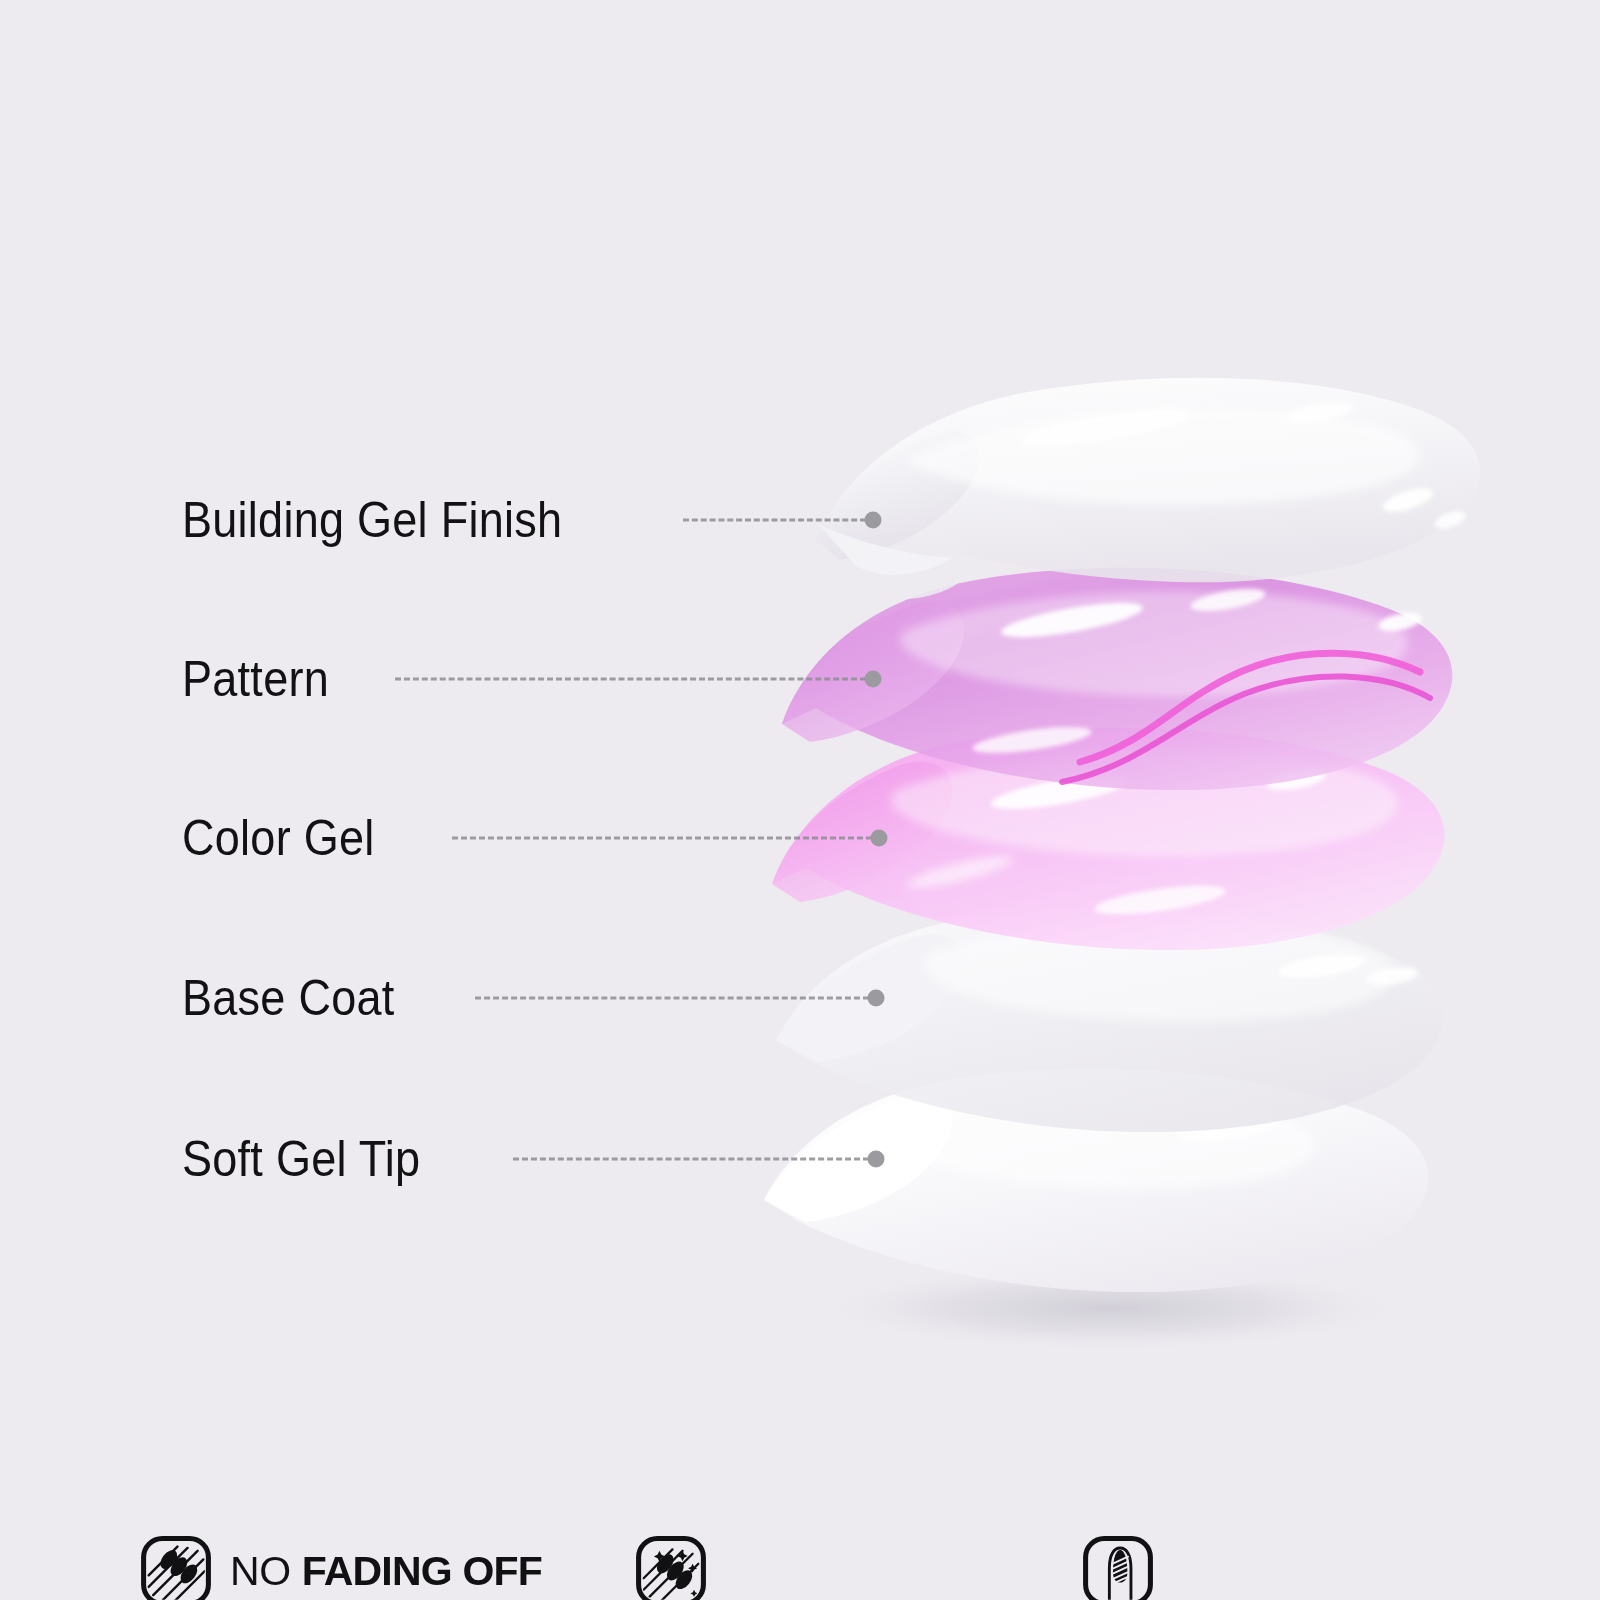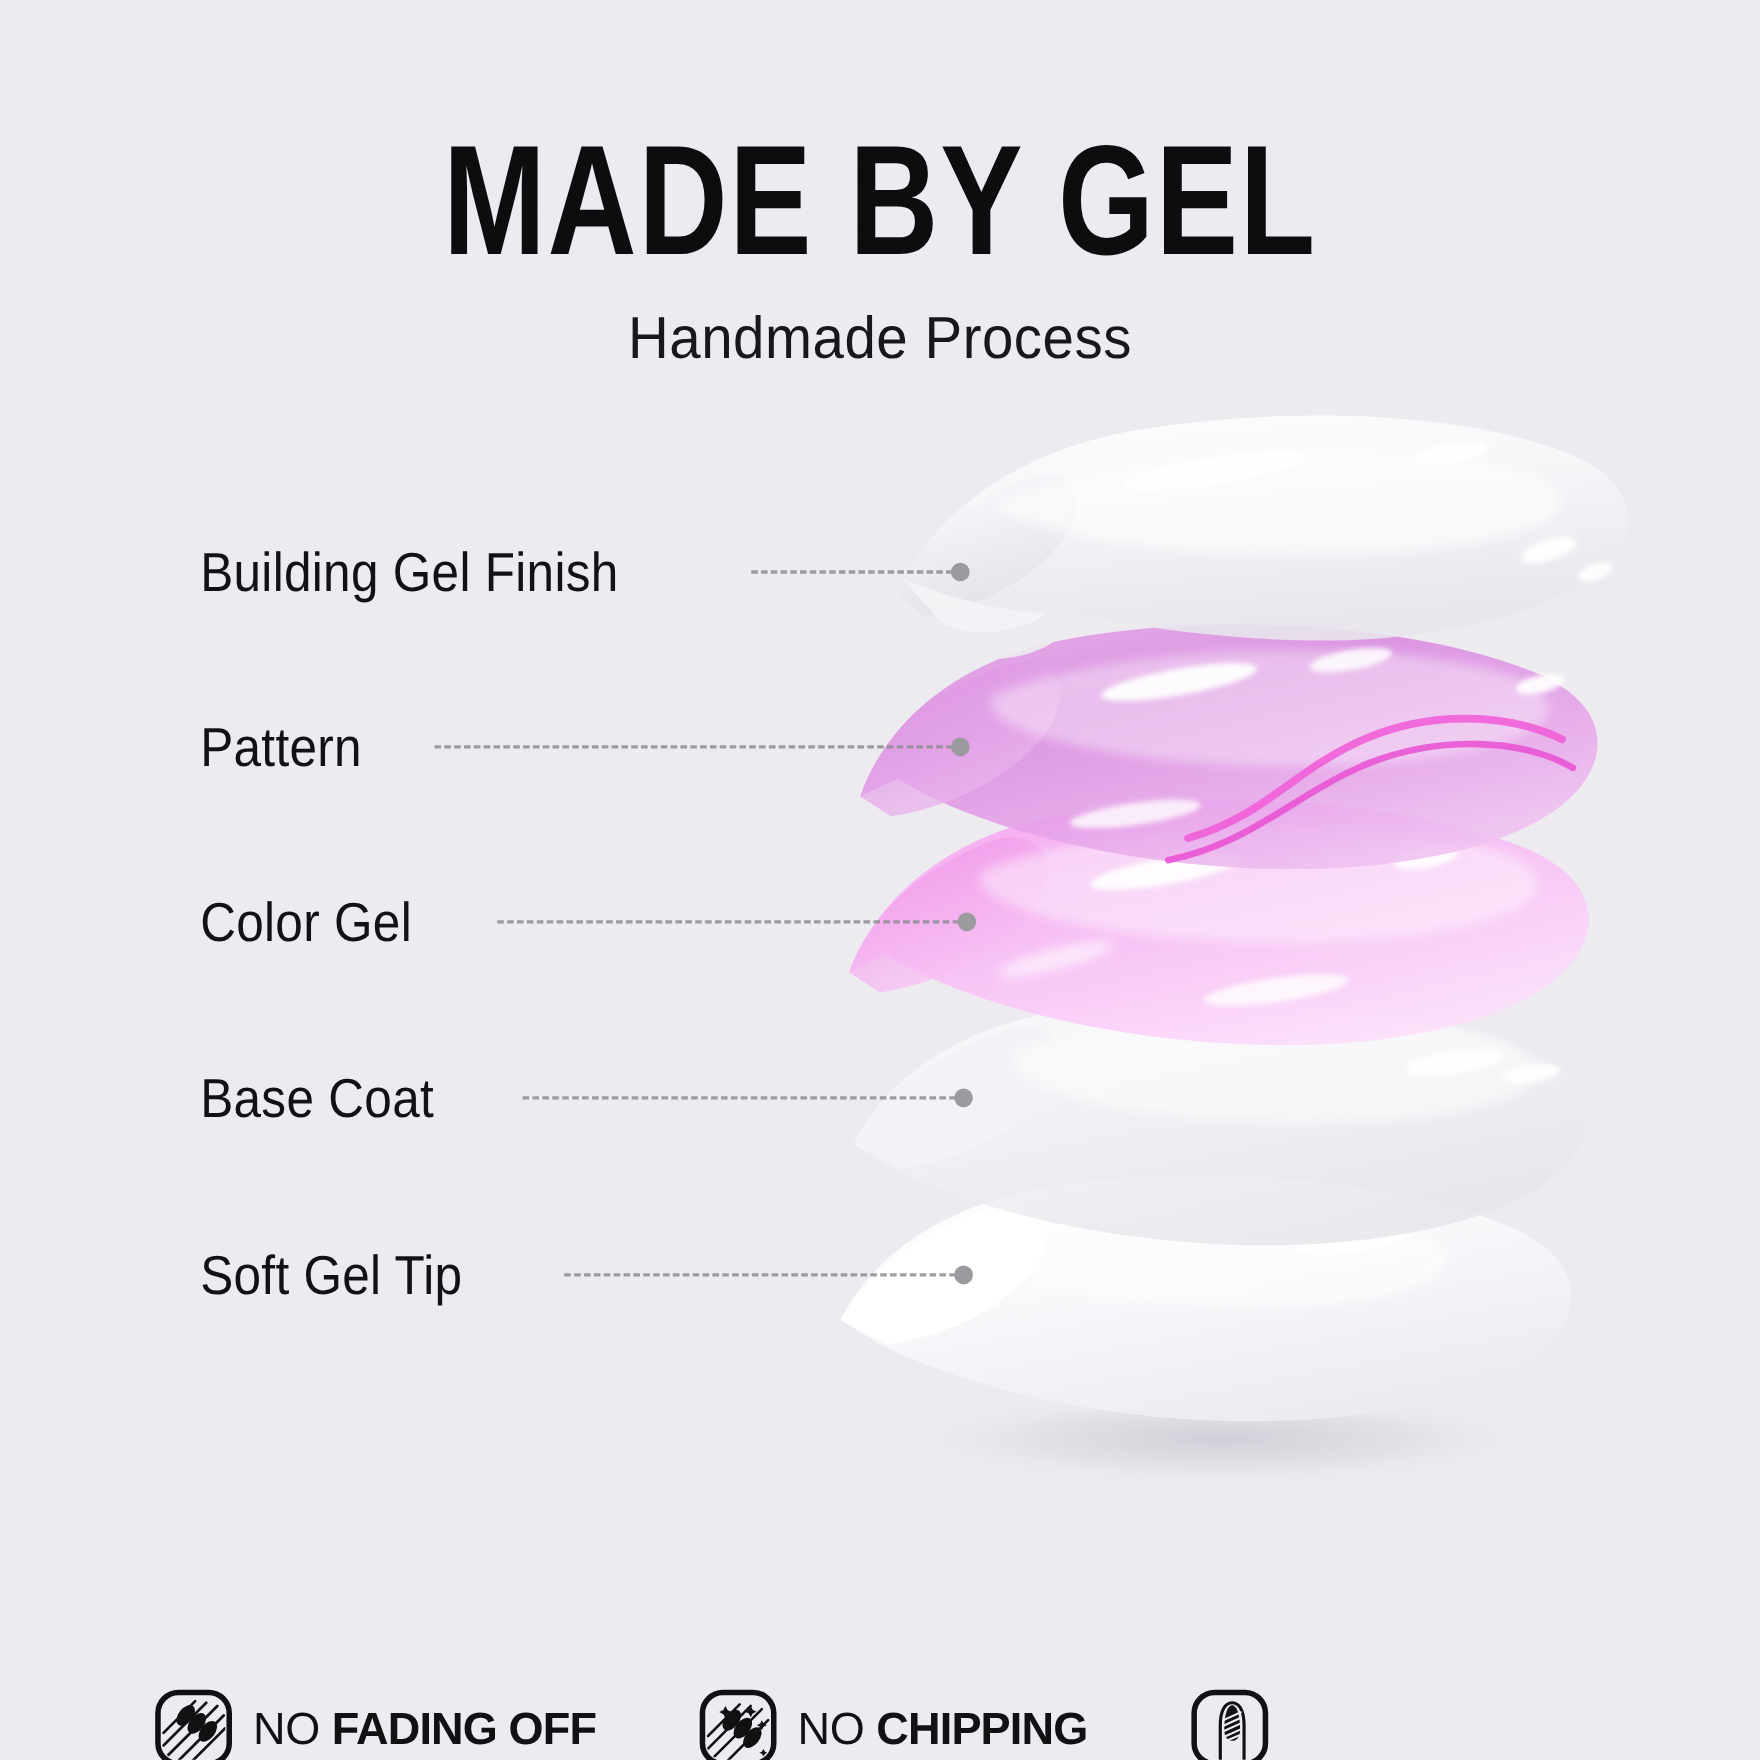--- a/index.html
+++ b/index.html
@@ -326,24 +326,20 @@
       <ellipse cx="1106" cy="428" rx="86" ry="12" fill="#ffffff" opacity="0.98" transform="rotate(-9 1106 428)" filter="url(#blurXs)"></ellipse>
       <ellipse cx="1320" cy="412" rx="34" ry="9" fill="#ffffff" opacity="0.9" transform="rotate(-9 1320 412)" filter="url(#blurXs)"></ellipse>
       <ellipse cx="1408" cy="500" rx="26" ry="9" fill="#ffffff" opacity="0.98" transform="rotate(-18 1408 500)" filter="url(#blurXs)"></ellipse>
       <ellipse cx="1450" cy="520" rx="16" ry="7" fill="#ffffff" opacity="0.9" transform="rotate(-20 1450 520)" filter="url(#blurXs)"></ellipse>
       <path d="M 840,560
                C 880,578 930,586 960,582
                C 936,600 892,604 864,594 Z" fill="#eceaf0" opacity="0.9"></path>
     </g>
   </svg>
 
-  <div id="header">
-    <div id="title">MADE BY GEL</div>
-    <div id="subtitle">Handmade  Process</div>
-  </div>
 
   <div id="layer-labels">
 
     <div class="layer-row" style="top:520px;">
       <div class="layer-label" style="transform:translateY(-50%) scaleX(0.9);">Building Gel Finish</div>
       <div class="leader" style="left:683px;width:183px;"></div>
       <div class="leader-dot" style="left:873px;"></div>
     </div>
 
     <div class="layer-row" style="top:679px;">
@@ -415,23 +411,20 @@
           <ellipse cx="56" cy="50" rx="9" ry="15" fill="#111113" transform="rotate(38 56 50)"></ellipse>
           <ellipse cx="68" cy="62" rx="9" ry="15" fill="#111113" transform="rotate(38 68 62)"></ellipse>
           <g fill="#111113">
             <path d="M34 22 l2.6 5.2 5.2 2.6 -5.2 2.6 -2.6 5.2 -2.6 -5.2 -5.2 -2.6 5.2 -2.6 Z"></path>
             <path d="M66 22 l2.4 4.8 4.8 2.4 -4.8 2.4 -2.4 4.8 -2.4 -4.8 -4.8 -2.4 4.8 -2.4 Z"></path>
             <path d="M80 40 l2.1 4.2 4.2 2.1 -4.2 2.1 -2.1 4.2 -2.1 -4.2 -4.2 -2.1 4.2 -2.1 Z"></path>
             <path d="M82 76 l1.7 3.4 3.4 1.7 -3.4 1.7 -1.7 3.4 -1.7 -3.4 -3.4 -1.7 3.4 -1.7 Z"></path>
           </g>
         </g>
       </svg>
-      <div class="feature-text">
-        <span class="lw">NO</span><span>&nbsp;</span><span class="hw">CHIPPING</span>
-      </div>
     </div>
 
     <div class="feature" style="left:1082px;">
       <svg class="feature-icon" viewBox="0 0 100 100" xmlns="http://www.w3.org/2000/svg">
         <rect x="5" y="5" width="90" height="90" rx="26" ry="26" fill="none" stroke="#111113" stroke-width="7"></rect>
         <g clip-path="url(#clipC)">
           <clipPath id="clipC">
               <rect x="10" y="10" width="80" height="80" rx="21" ry="21"></rect>
             </clipPath>
 

